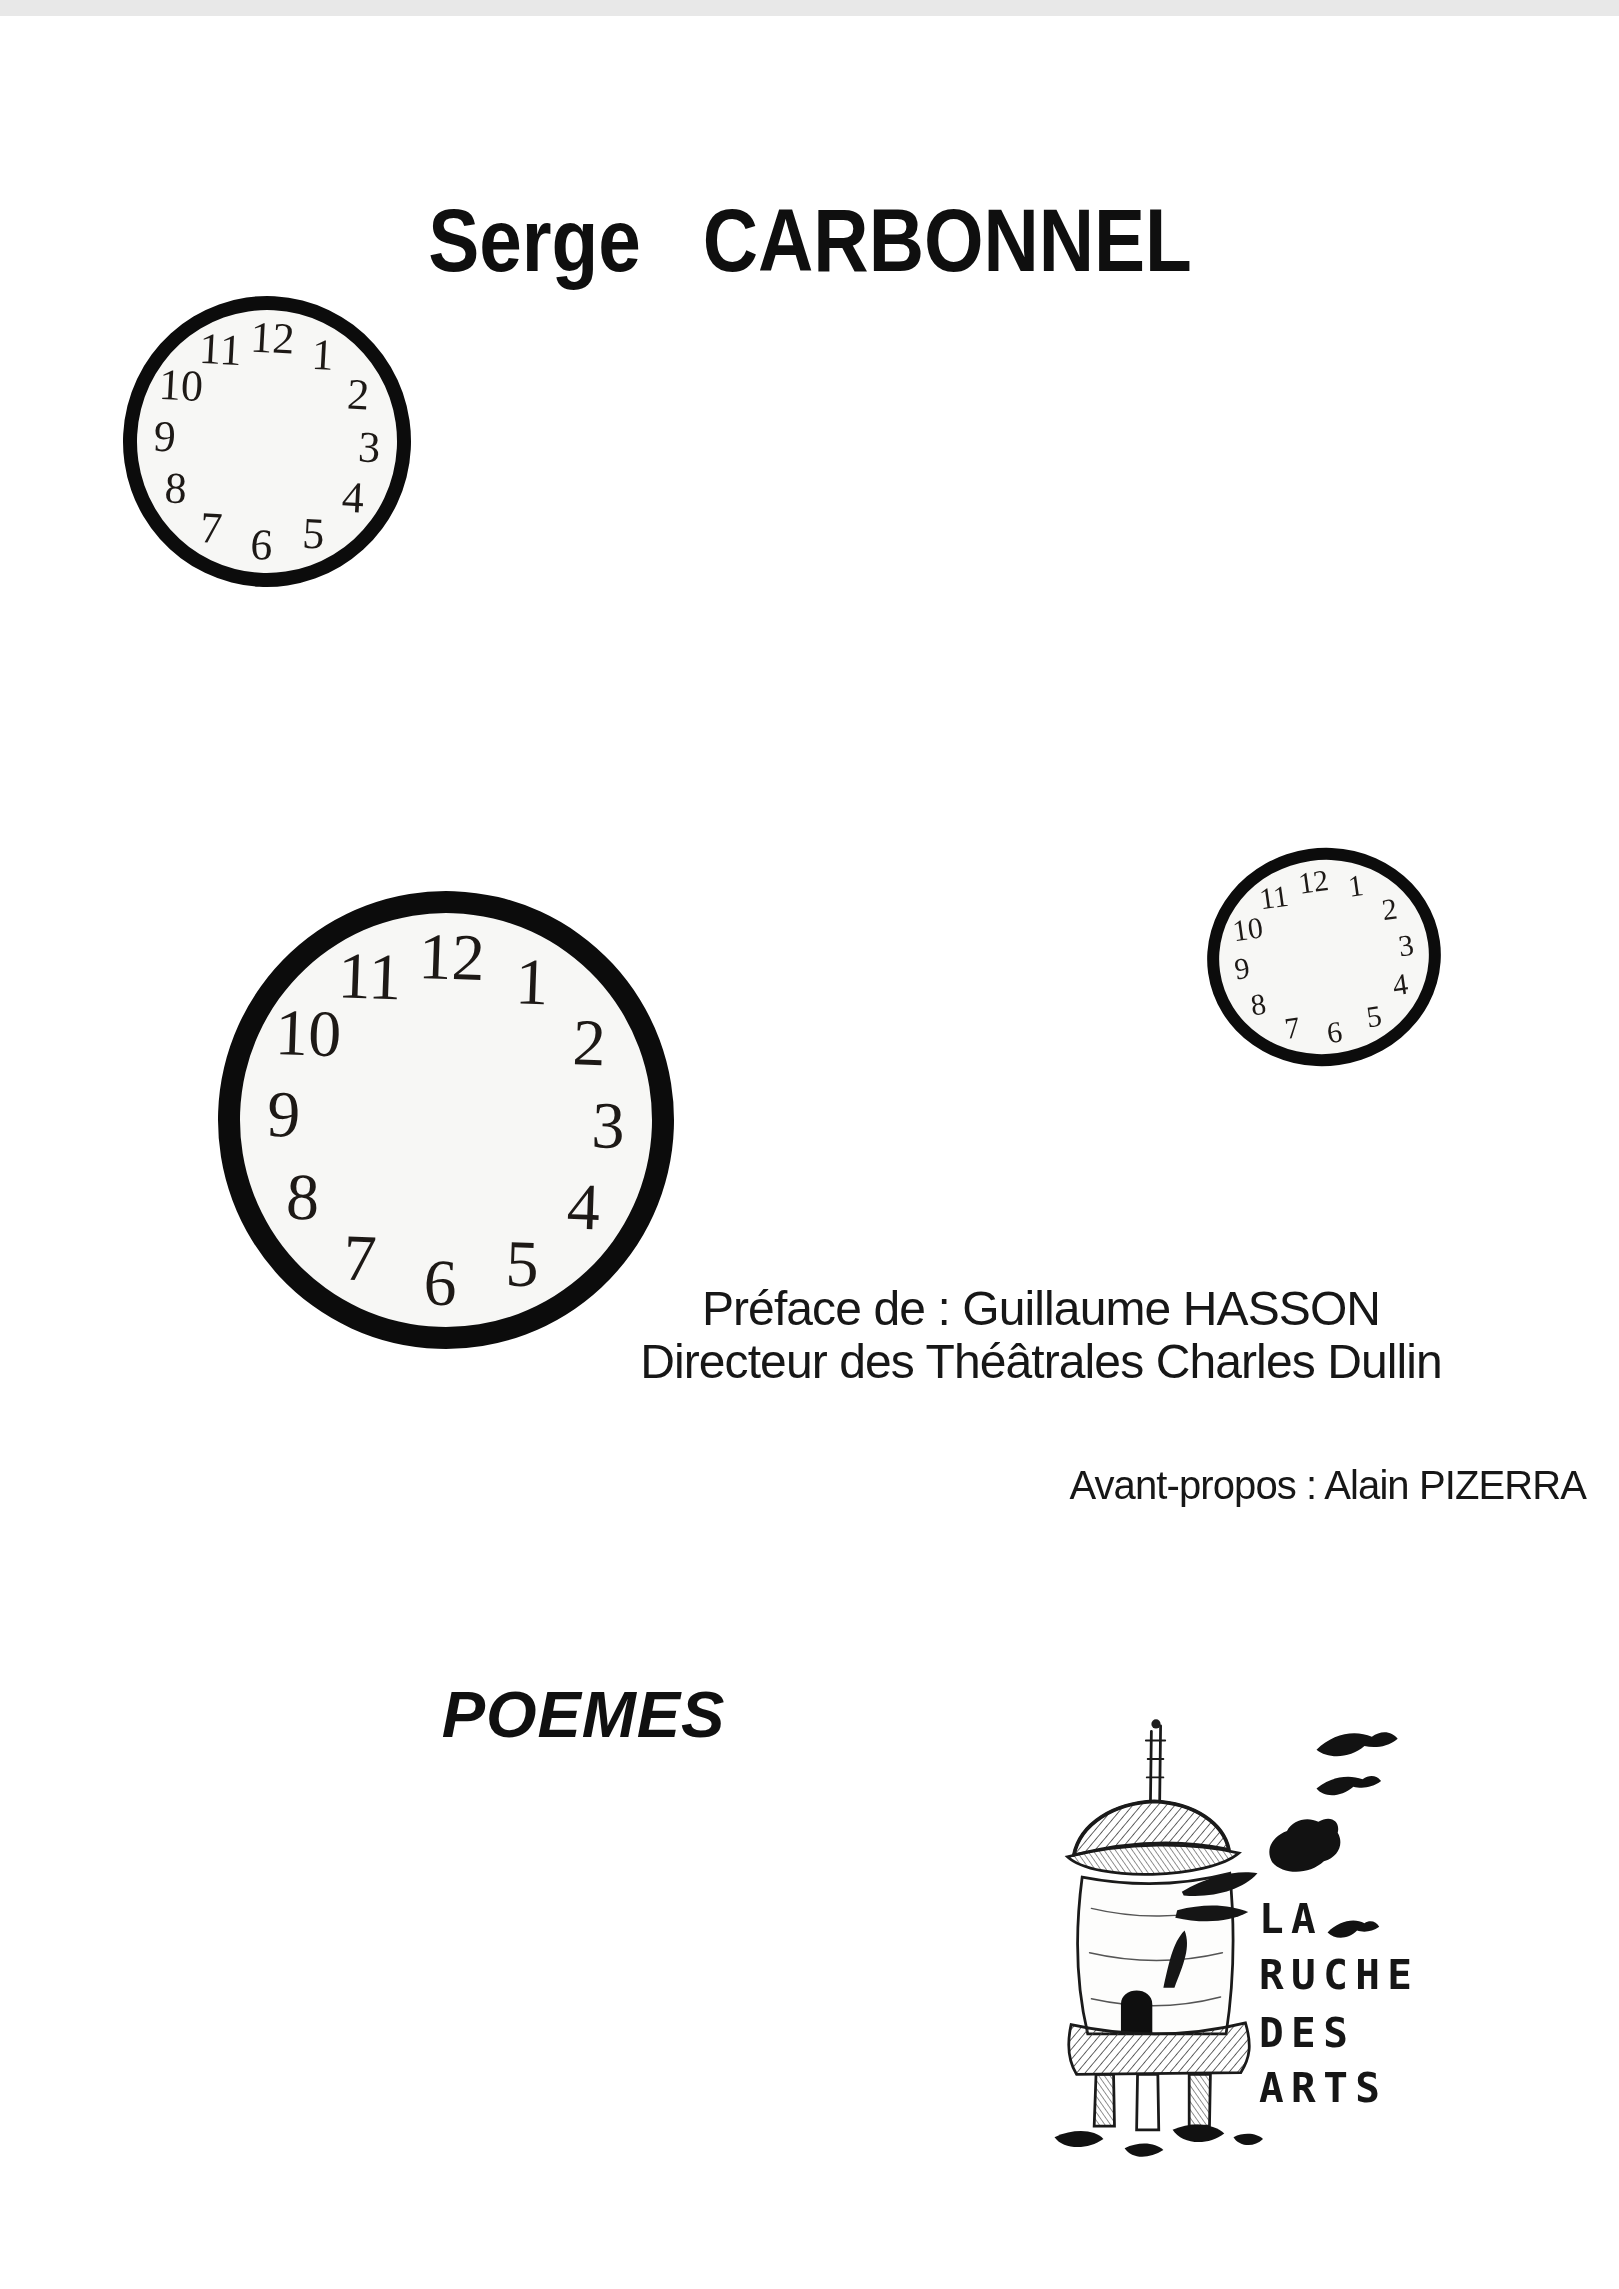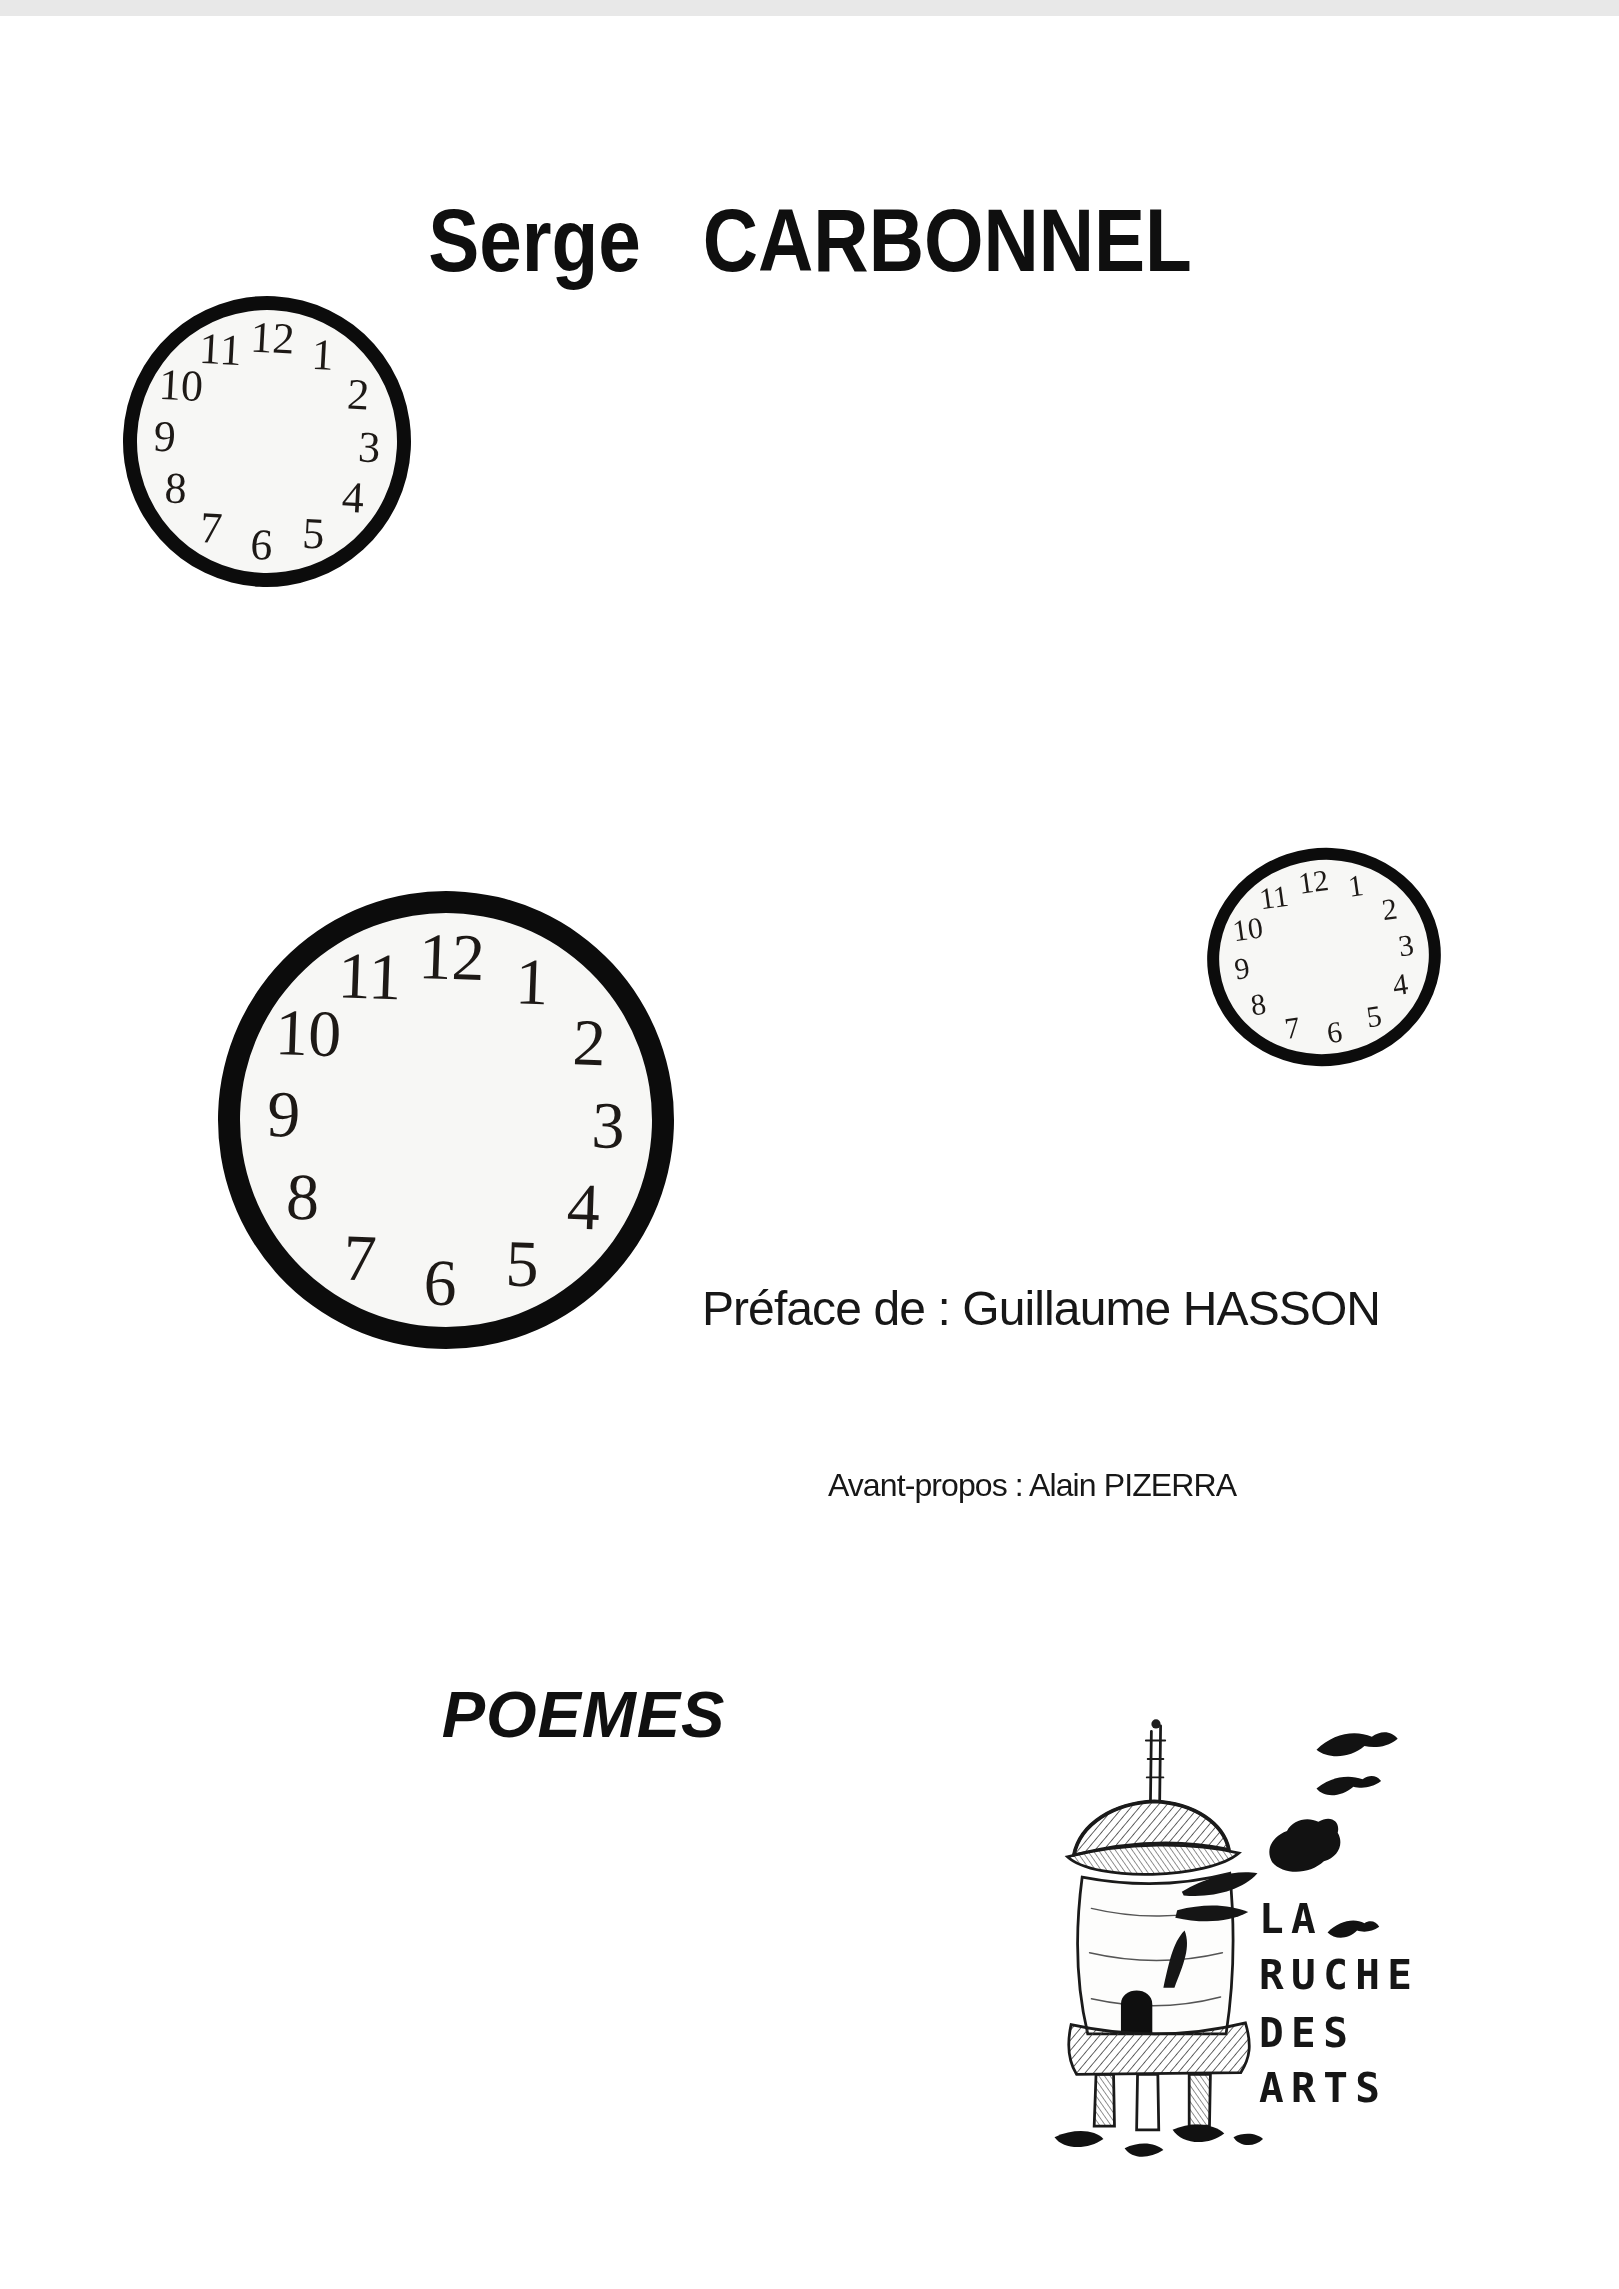--- a/index.html
+++ b/index.html
@@ -59,22 +59,22 @@
   
   .credits-preface {
     position:absolute; top:1266px; left:487px; width:1108px;
     text-align:center;
     font-size:48px; line-height:53px;
     letter-spacing:-0.9px;
     color:#171717;
   }
   .credits-avant {
     position:absolute; top:1443px; left:478px; width:1108px;
-    text-align:center;
-    font-size:32px; line-height:52px;
+    text-align:right;
+    font-size:40px; line-height:52px;
     letter-spacing:-0.9px;
     color:#171717;
   }
 
   
   .genre {
     position:absolute; top:1661px; left:122px; width:923px;
     text-align:center;
     font-family:"Liberation Sans", sans-serif;
     font-weight:bold; font-style:italic;
@@ -148,20 +148,21 @@
       <span class="num" style="left: 50%; top: 89.4%;">6</span>
       <span class="num" style="left: 30.3%; top: 84.12%;">7</span>
       <span class="num" style="left: 15.88%; top: 69.7%;">8</span>
       <span class="num" style="left: 10.6%; top: 50%;">9</span>
       <span class="num" style="left: 15.88%; top: 30.3%;">10</span>
       <span class="num" style="left: 30.3%; top: 15.88%;">11</span>
     </div>
 
   <div class="credits-preface">
     <div>Préface de : Guillaume HASSON</div>
+    <div>Directeur des Théâtrales Charles Dullin</div>
   </div>
 
   <div class="credits-avant">
     <div>Avant-propos : Alain PIZERRA</div>
   </div>
 
   <div class="genre">POEMES</div>
 
   <svg class="logo-illustration" viewBox="0 0 470 490" aria-hidden="true">
     <defs>

